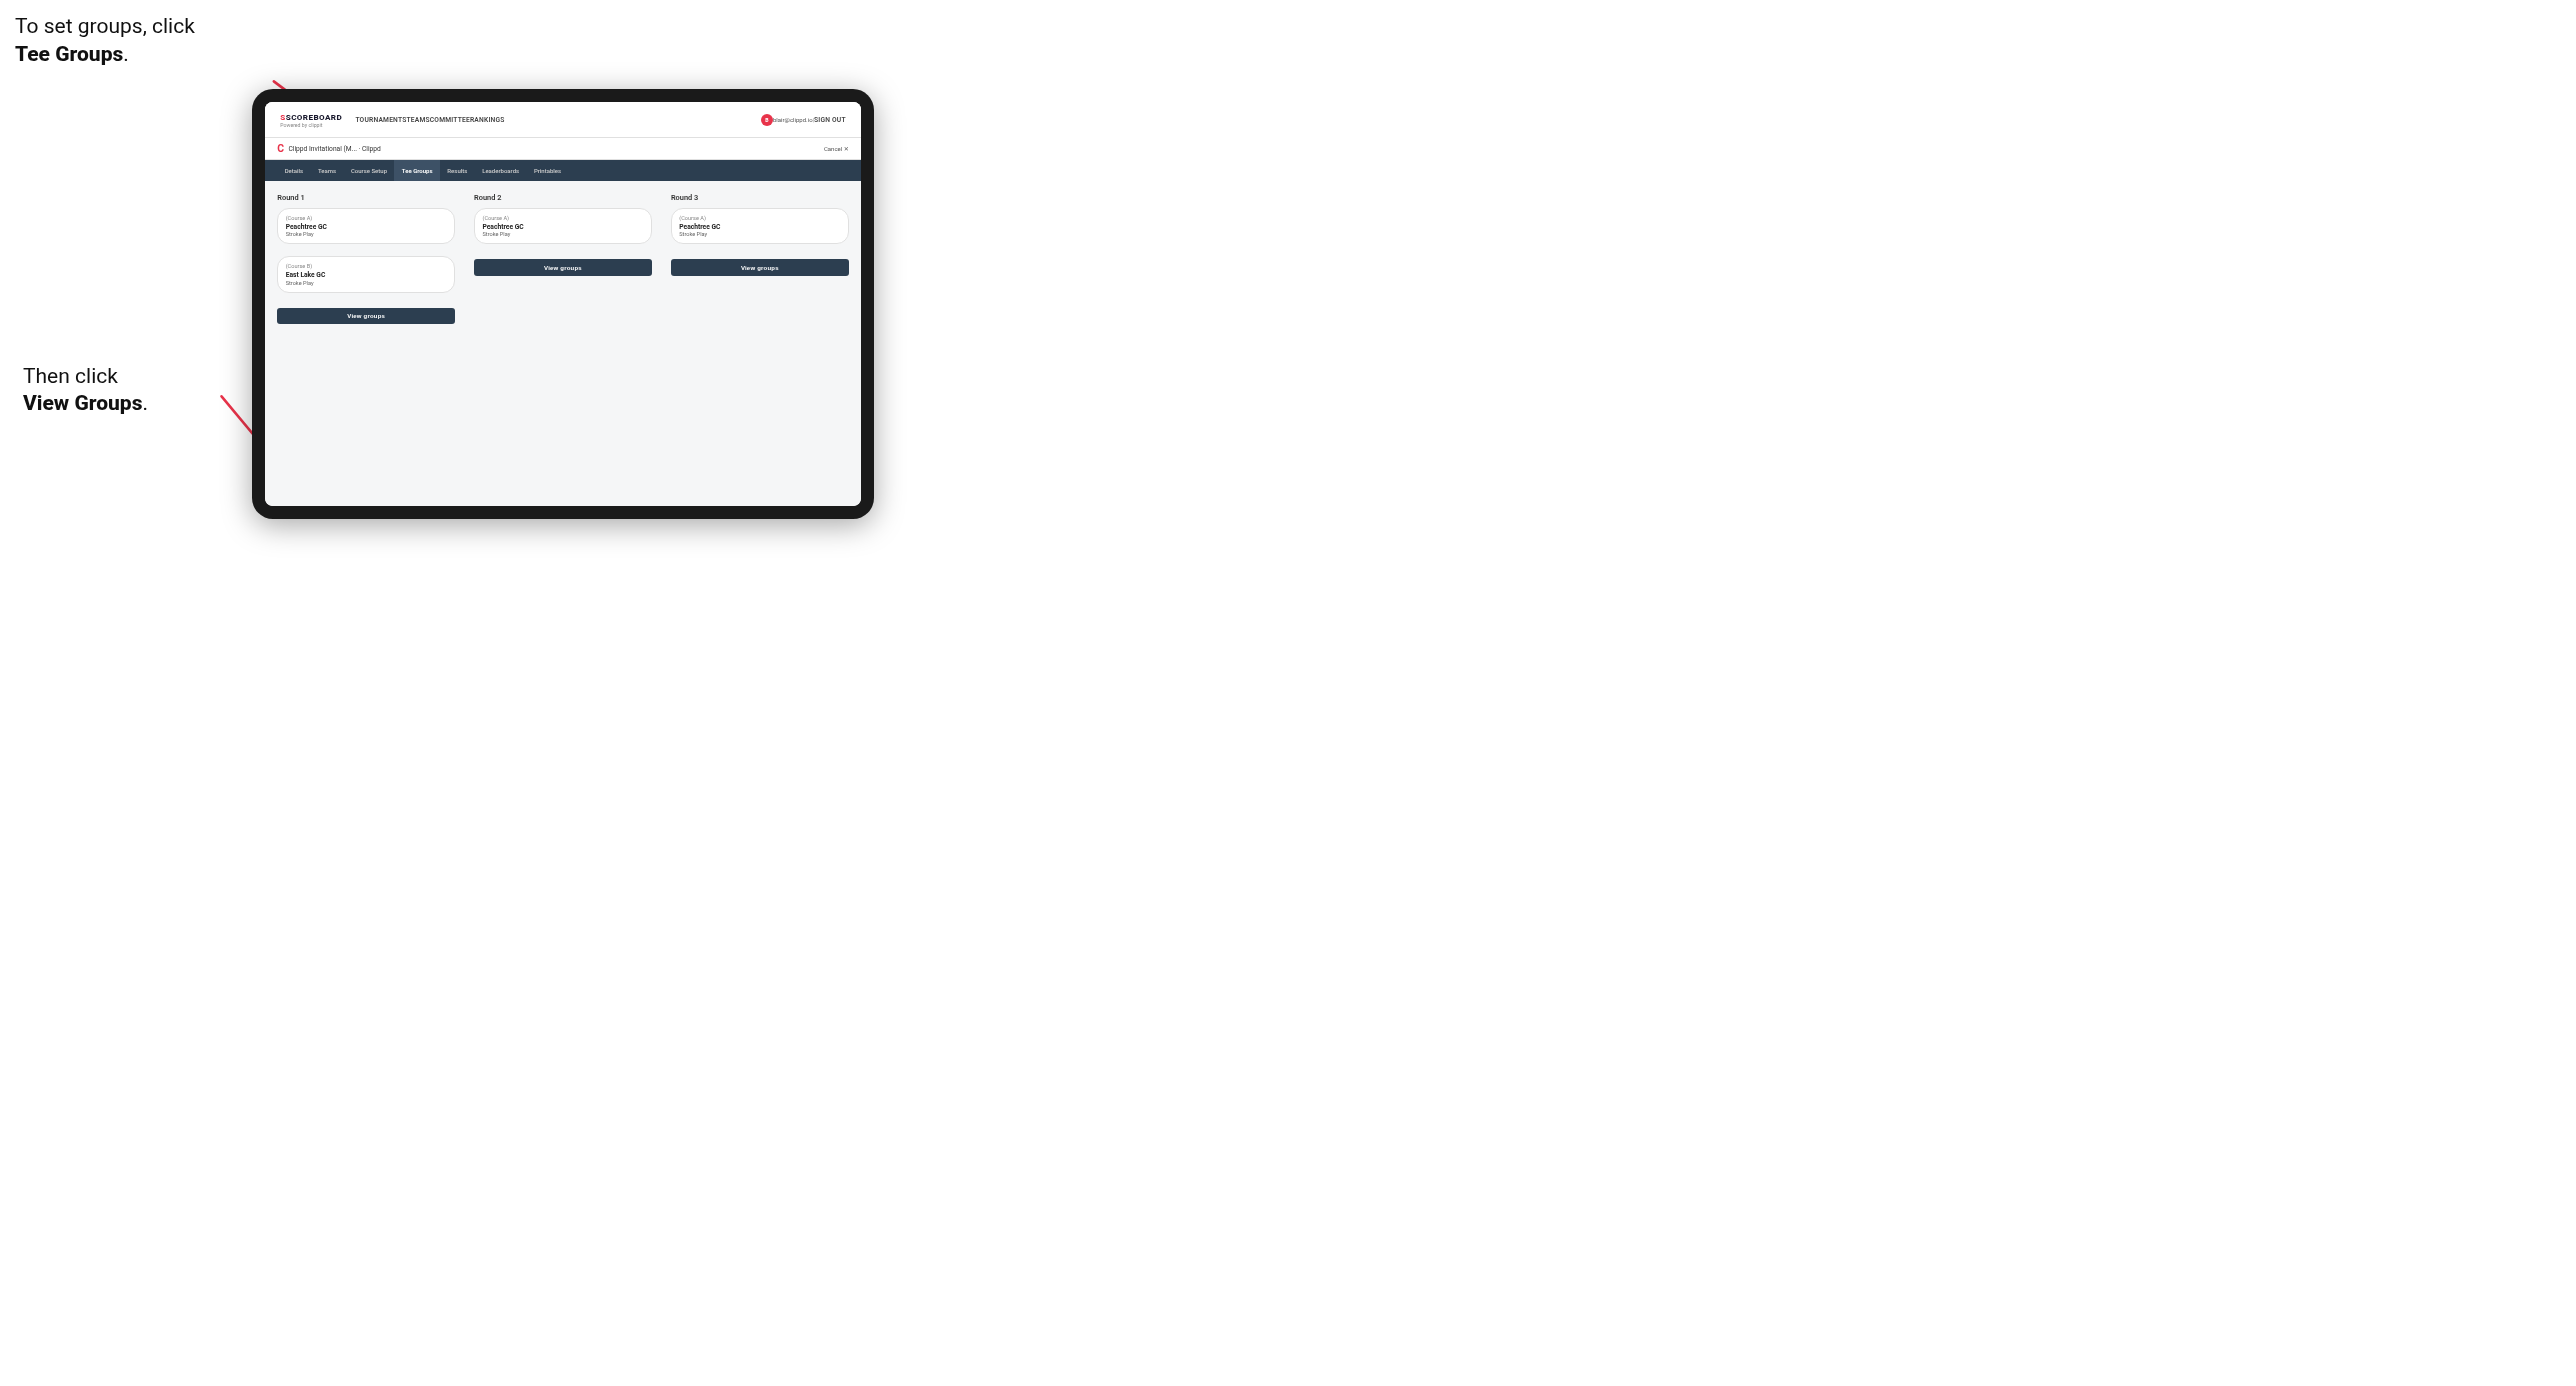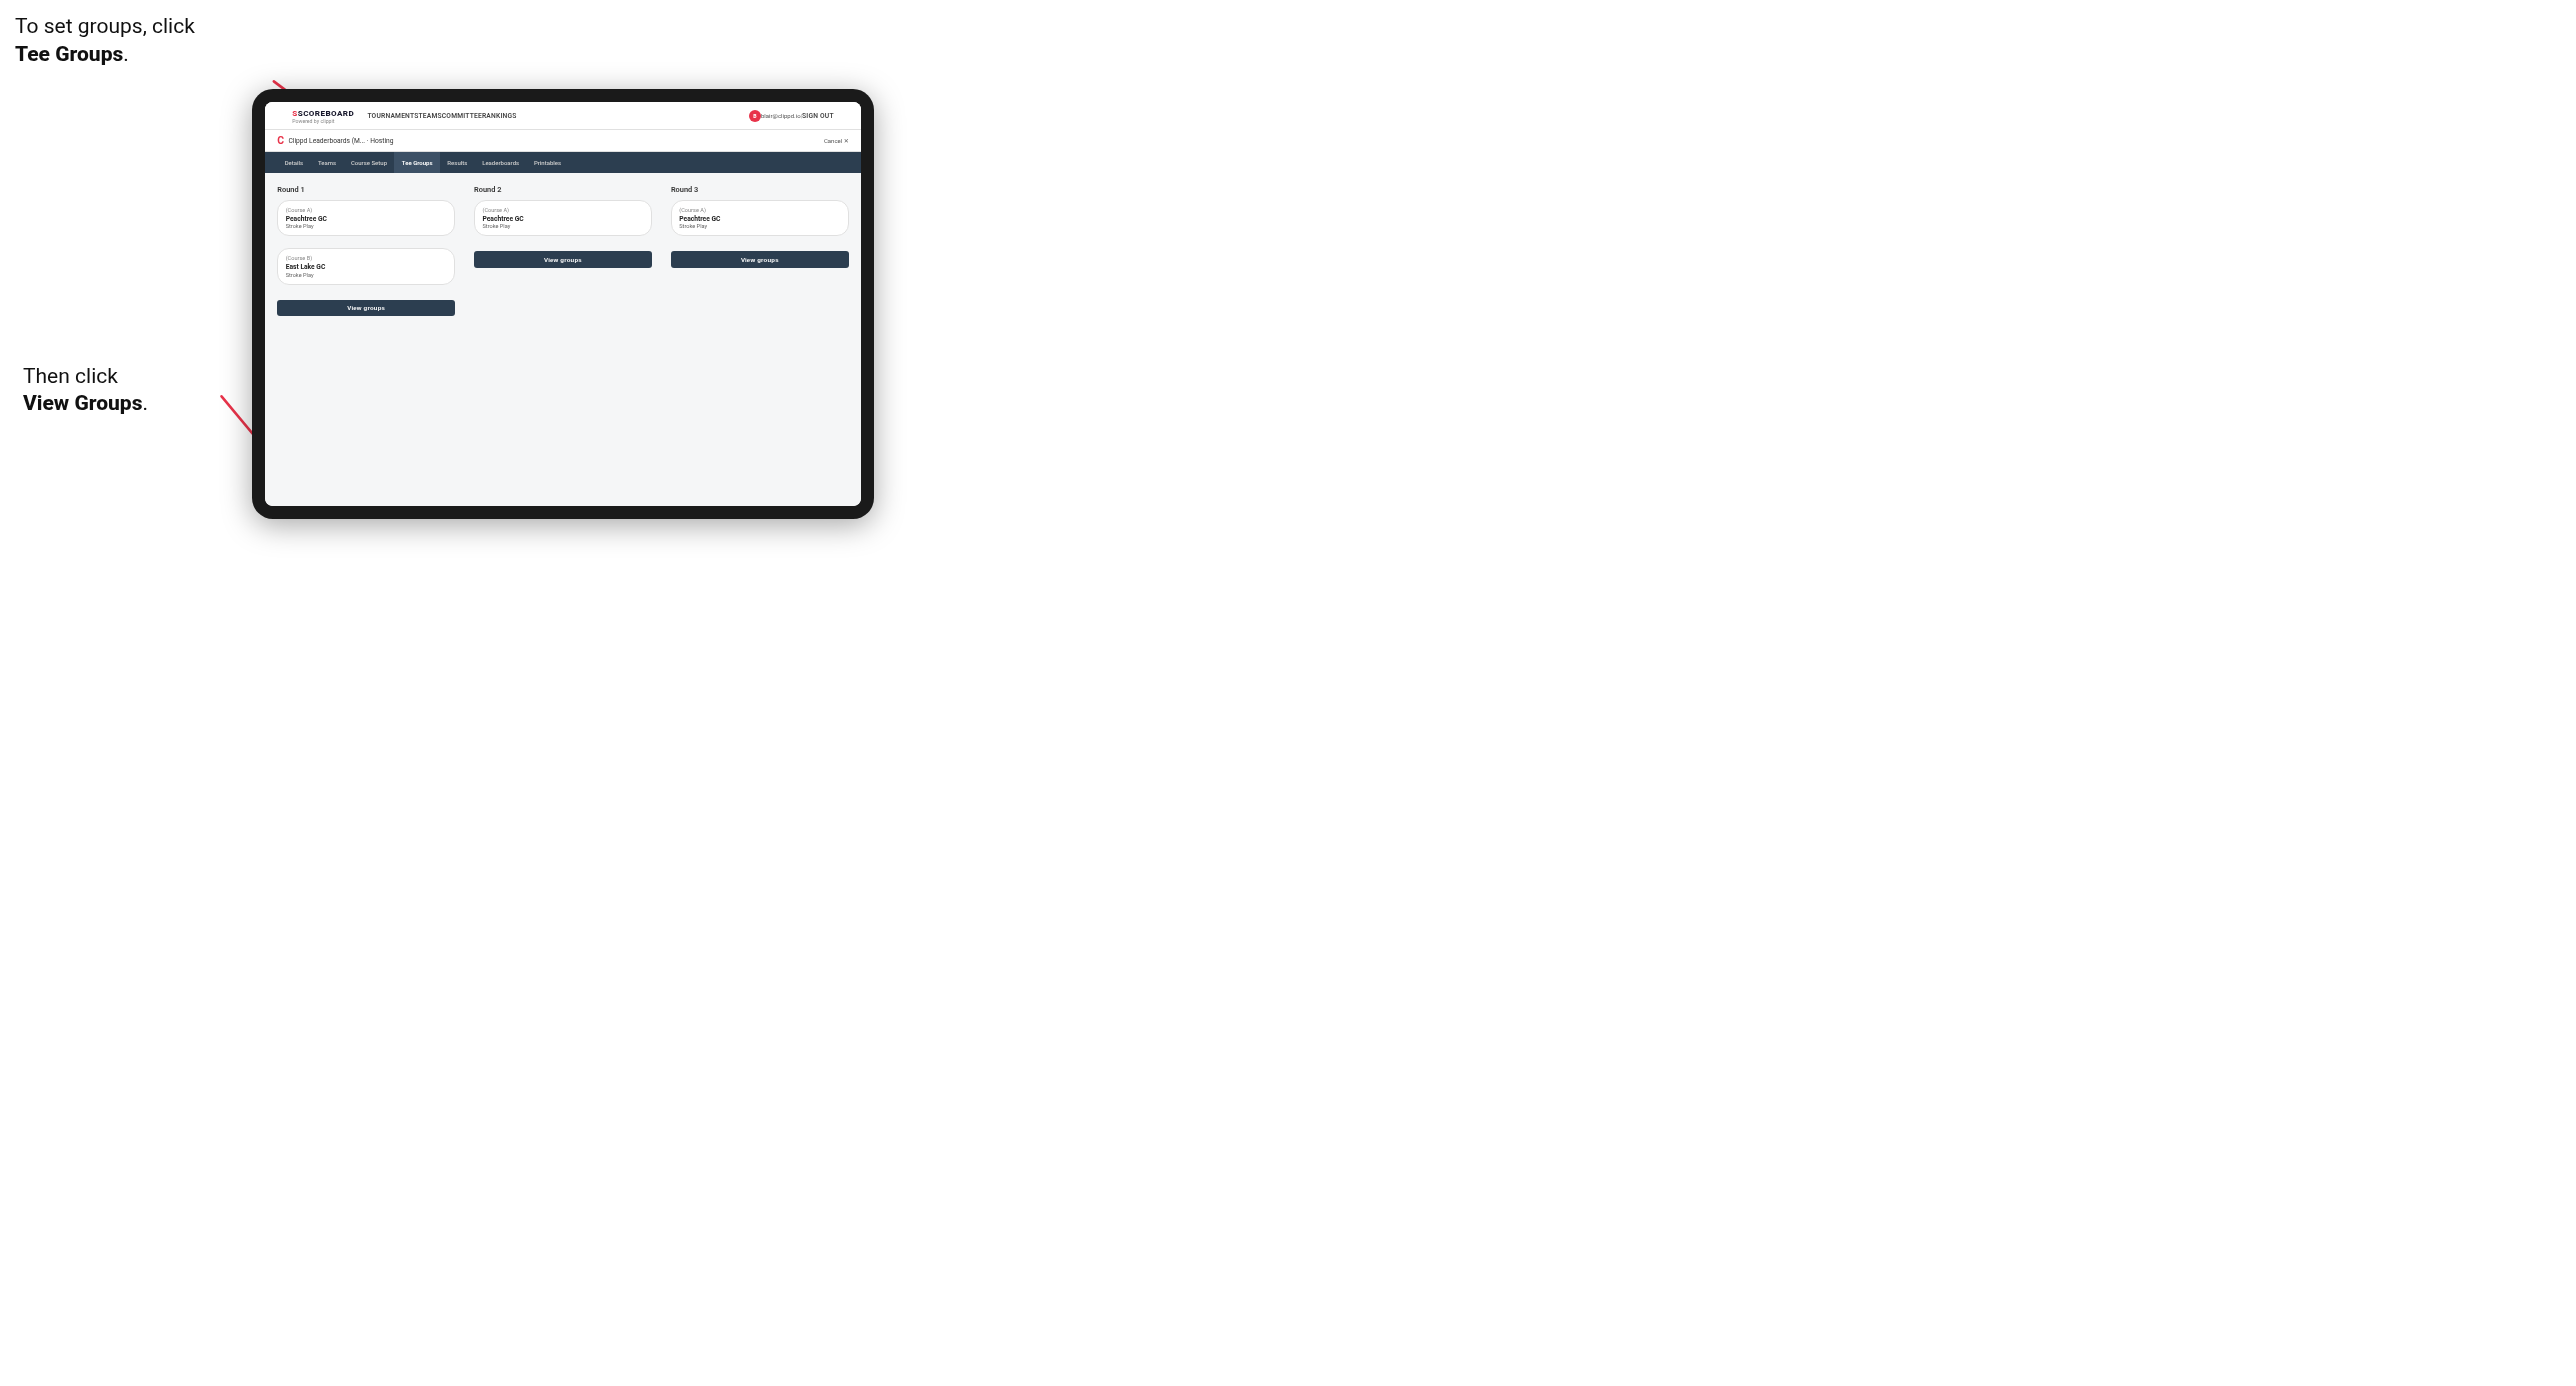--- a/index.html
+++ b/index.html
@@ -55,22 +55,22 @@
       display: flex;
       flex-direction: column;
     }
 
     
     .top-nav {
       background: #ffffff;
       border-bottom: 0.7px solid #e0e0e0;
       display: flex;
       align-items: center;
-      padding: 0 27px;
-      height: 28px;
+      padding: 0 15px;
+      height: 36px;
       flex-shrink: 0;
     }
     .logo-area {
       display: flex;
       flex-direction: column;
       margin-right: 13.3px;
     }
     .logo-text {
       font-size: 8.1px;
       font-weight: 800;
@@ -266,21 +266,21 @@
       <div class="nav-right">
         <div class="avatar-circle">B</div>
         <span>blair@clippd.io</span>
         <span style="color:#999;">|</span>
         <span class="nav-link">Sign out</span>
       </div>
     </div>
 
     <div class="sub-nav">
       <span class="sub-nav-logo">C</span>
-      <span class="sub-nav-title">Clippd Leaderboards (M... · Hosting</span>
+      <span class="sub-nav-title">Clippd Invitational (M... · Clippd</span>
       <span class="sub-nav-cancel">Cancel ✕</span>
     </div>
 
     <div class="tab-bar">
       <span class="tab-item">Details</span>
       <span class="tab-item">Teams</span>
       <span class="tab-item">Course Setup</span>
       <span class="tab-item active">Tee Groups</span>
       <span class="tab-item">Results</span>
       <span class="tab-item">Leaderboards</span>

